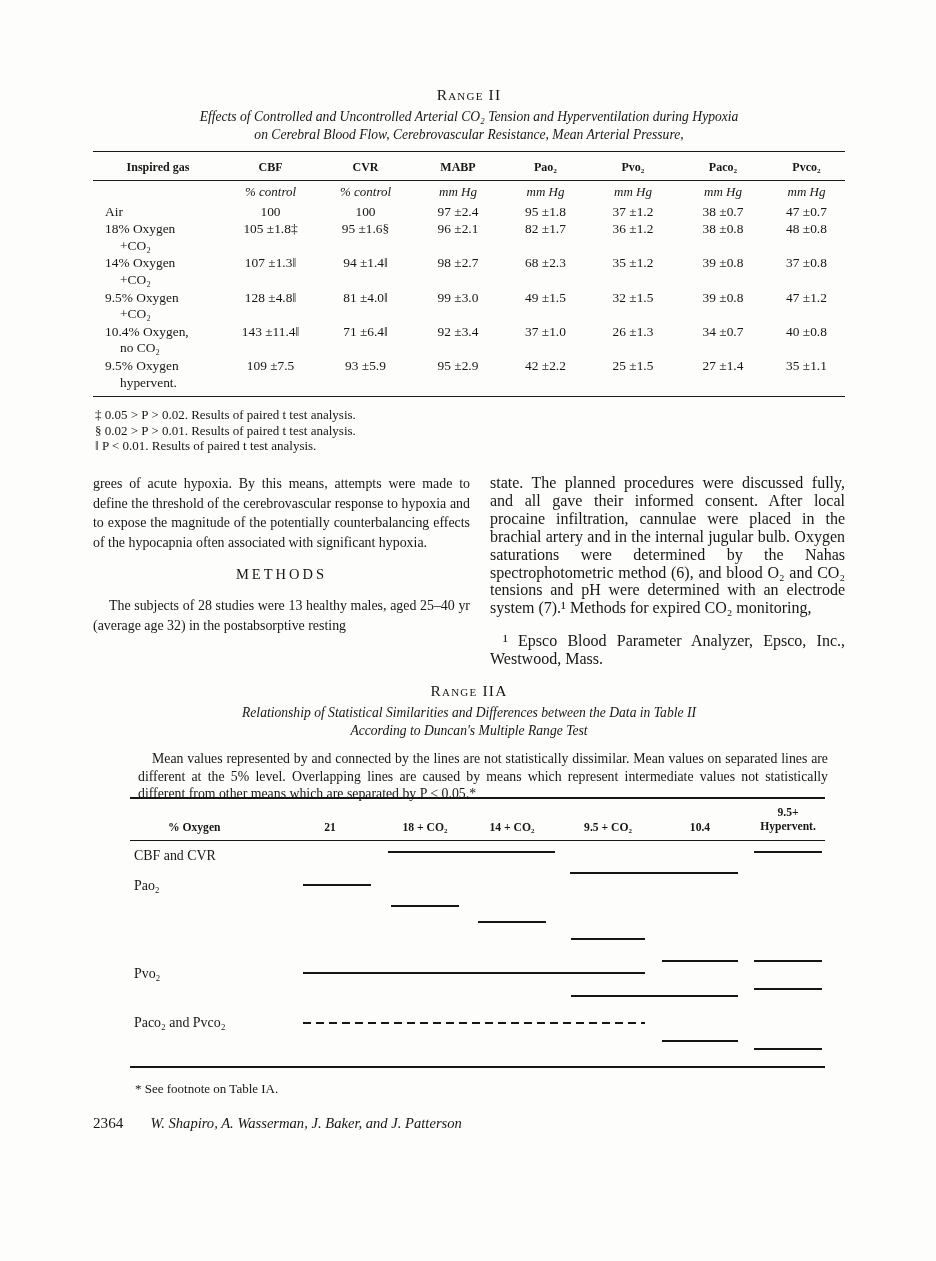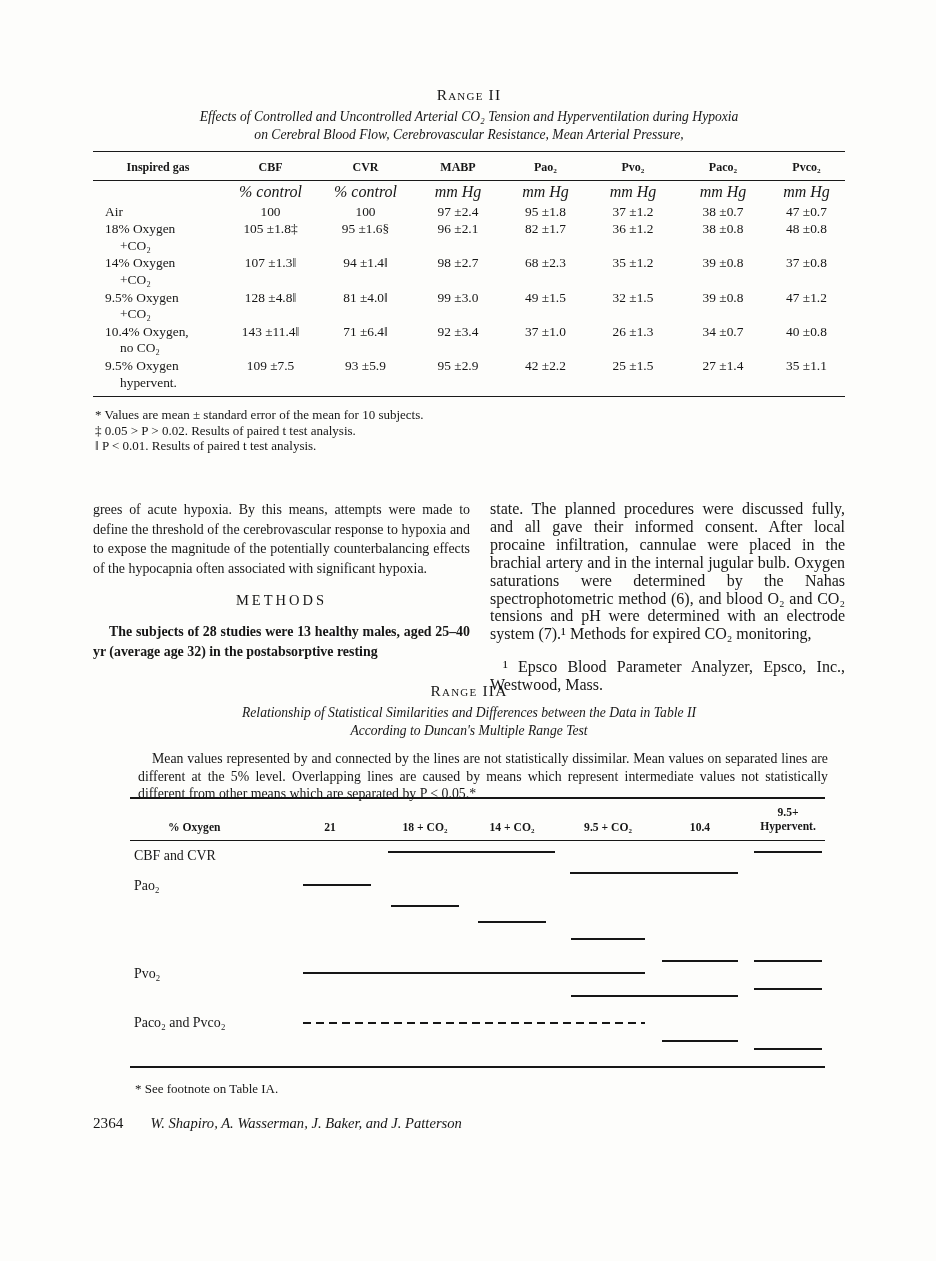--- a/index.html
+++ b/index.html
@@ -15,33 +15,33 @@
   .caption { text-align:center; font-style:italic; font-size:13.6px; line-height:18px; margin-top:4px; }
 
   
   #sec-table2 { top:86px; left:93px; width:752px; }
   table.t2 { width:100%; border-collapse:collapse; margin-top:7px;
              border-top:1.8px solid #1a1a1a; border-bottom:1.8px solid #1a1a1a; }
   table.t2 th { font-size:12px; font-weight:bold; text-align:center;
                 padding:8px 0 5px; border-bottom:1.1px solid #1a1a1a; }
   table.t2 td { font-size:13.4px; text-align:center; vertical-align:top;
                 padding:1px 0 0; line-height:16.6px; }
-  table.t2 td.unit { font-style:italic; font-size:16px; padding:4px 0 2px; }
+  table.t2 td.unit { font-style:italic; font-size:13px; padding:4px 0 2px; }
   table.t2 td.rowlabel { text-align:left; padding-left:12px; }
   table.t2 td.rowlabel .l2 { padding-left:15px; }
   table.t2 tbody tr:first-child td { padding-top:3px; }
   table.t2 tbody tr:last-child td { padding-bottom:5px; }
   .t2-footnotes { margin-top:10px; font-size:13px; line-height:15.4px; padding-left:2px; }
 
   
-  #sec-body { top:500px; left:93px; width:752px; display:flex; gap:20px; }
+  #sec-body { top:474px; left:93px; width:752px; display:flex; gap:20px; }
   .colL { width:377px; font-size:13.9px; line-height:19.6px; text-align:justify; }
   .colR { width:355px; font-size:16px; line-height:17.9px; text-align:justify; }
   .methods { text-align:center; font-size:14.5px; font-weight:normal; letter-spacing:3px; margin:13px 0 11px; }
-  .indent { text-indent:16px;font-weight:bold; }
+  .indent { text-indent:16px; }
   .fn1 { margin-top:15px; text-indent:13px; }
 
   
   #sec-t2a-head { top:682px; left:93px; width:752px; }
   .t2a-note { margin:10px 17px 0 45px; text-align:justify; font-size:13.8px; line-height:17.6px; text-indent:14px; }
 
   
   #sec-duncan { top:797px; left:130px; width:695px; height:272px; font-size:13.9px; }
   .rule { position:absolute; left:0; right:0; background:#161616; }
   .rule.top { top:0; height:2.2px; }
@@ -180,22 +180,22 @@
             <td>93 ±5.9</td>
             <td>95 ±2.9</td>
             <td>42 ±2.2</td>
             <td>25 ±1.5</td>
             <td>27 ±1.4</td>
             <td>35 ±1.1</td>
           </tr>
         </tbody>
     </table>
     <div class="t2-footnotes">
-        <div>* Values are mean ± standard error of the mean for 10 subjects.</div>
         <div>‡ 0.05 &gt; P &gt; 0.02. Results of paired t test analysis.</div>
+        <div>§ 0.02 &gt; P &gt; 0.01. Results of paired t test analysis.</div>
         <div>‖ P &lt; 0.01. Results of paired t test analysis.</div>
       </div>
   </section>
 
   <section class="sec" id="sec-body">
     <div class="colL">
       <p>grees of acute hypoxia. By this means, attempts were made to define the threshold of the cerebrovascular response to hypoxia and to expose the magnitude of the potentially counterbalancing effects of the hypocapnia often associated with significant hypoxia.</p>
       <div class="methods">METHODS</div>
       <p class="indent">The subjects of 28 studies were 13 healthy males, aged 25–40 yr (average age 32) in the postabsorptive resting</p>
     </div>

